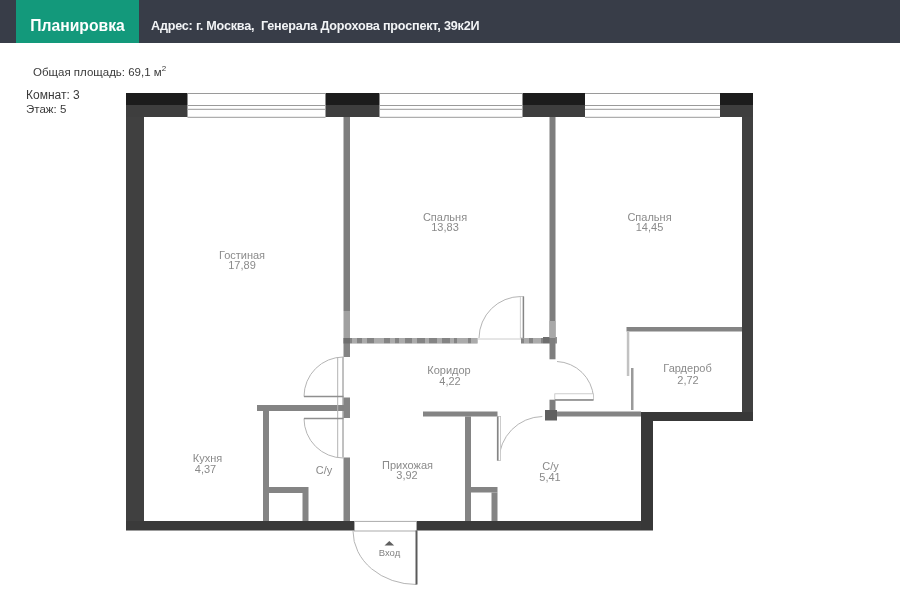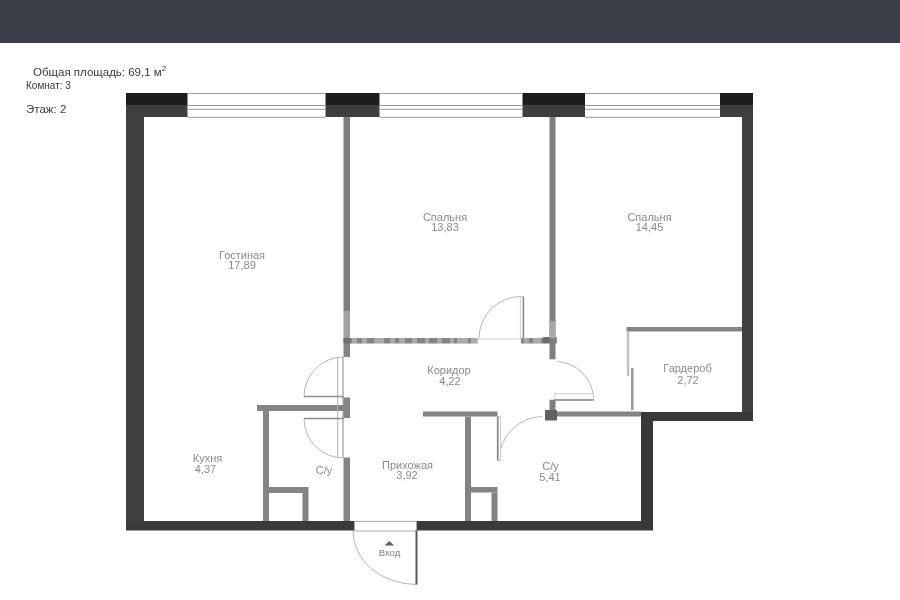--- a/index.html
+++ b/index.html
@@ -5,27 +5,29 @@
   html,body{margin:0;padding:0;}
   body{width:900px;height:600px;background:#fff;font-family:"Liberation Sans",sans-serif;overflow:hidden;}
   .abs{position:absolute;}
 </style>
 </head>
 <body>
 <div style="position:relative;width:900px;height:600px;">
 
 <div class="abs" style="left:0;top:0;width:900px;height:43px;background:#383d48;"></div>
 
-
+<div class="abs" style="left:16px;top:0;width:123px;height:43px;background:#13997b;color:#ffffff;font-size:15.7px;font-weight:600;text-align:center;line-height:51px;">Планировка</div>
+
+<div class="abs" style="left:151px;top:0;height:43px;line-height:53px;color:#f2f4f6;font-size:12.6px;font-weight:600;letter-spacing:-0.2px;">Адрес: г. Москва,&nbsp; Генерала Дорохова проспект, 39к2И</div>
 
 <div class="abs" style="left:26px;top:63.5px;color:#3a3a3a;font-size:11.5px;margin-left:7px;">Общая площадь: 69,1 м<sup style="font-size:8px;">2</sup></div>
 
-<div class="abs" style="left:26px;top:80px;color:#3a3a3a;font-size:10px;">Комнат: 3</div>
-
-<div class="abs" style="left:26px;top:103px;color:#3a3a3a;font-size:11.5px;">Этаж: 2</div>
+<div class="abs" style="left:26px;top:88px;color:#3a3a3a;font-size:12px;">Комнат: 3</div>
+
+<div class="abs" style="left:26px;top:103px;color:#3a3a3a;font-size:11.5px;">Этаж: 5</div>
 
 <svg class="abs" style="left:0;top:0;" width="900" height="600" viewBox="0 0 900 600">
 
   <g>
         <rect x="126" y="93" width="18" height="437" fill="#404040"></rect>
       </g>
 
   <g>
     <rect x="126" y="521" width="228" height="9.5" fill="#3a3a3a"></rect>
     <rect x="416.5" y="521" width="236.5" height="9.5" fill="#3a3a3a"></rect>

